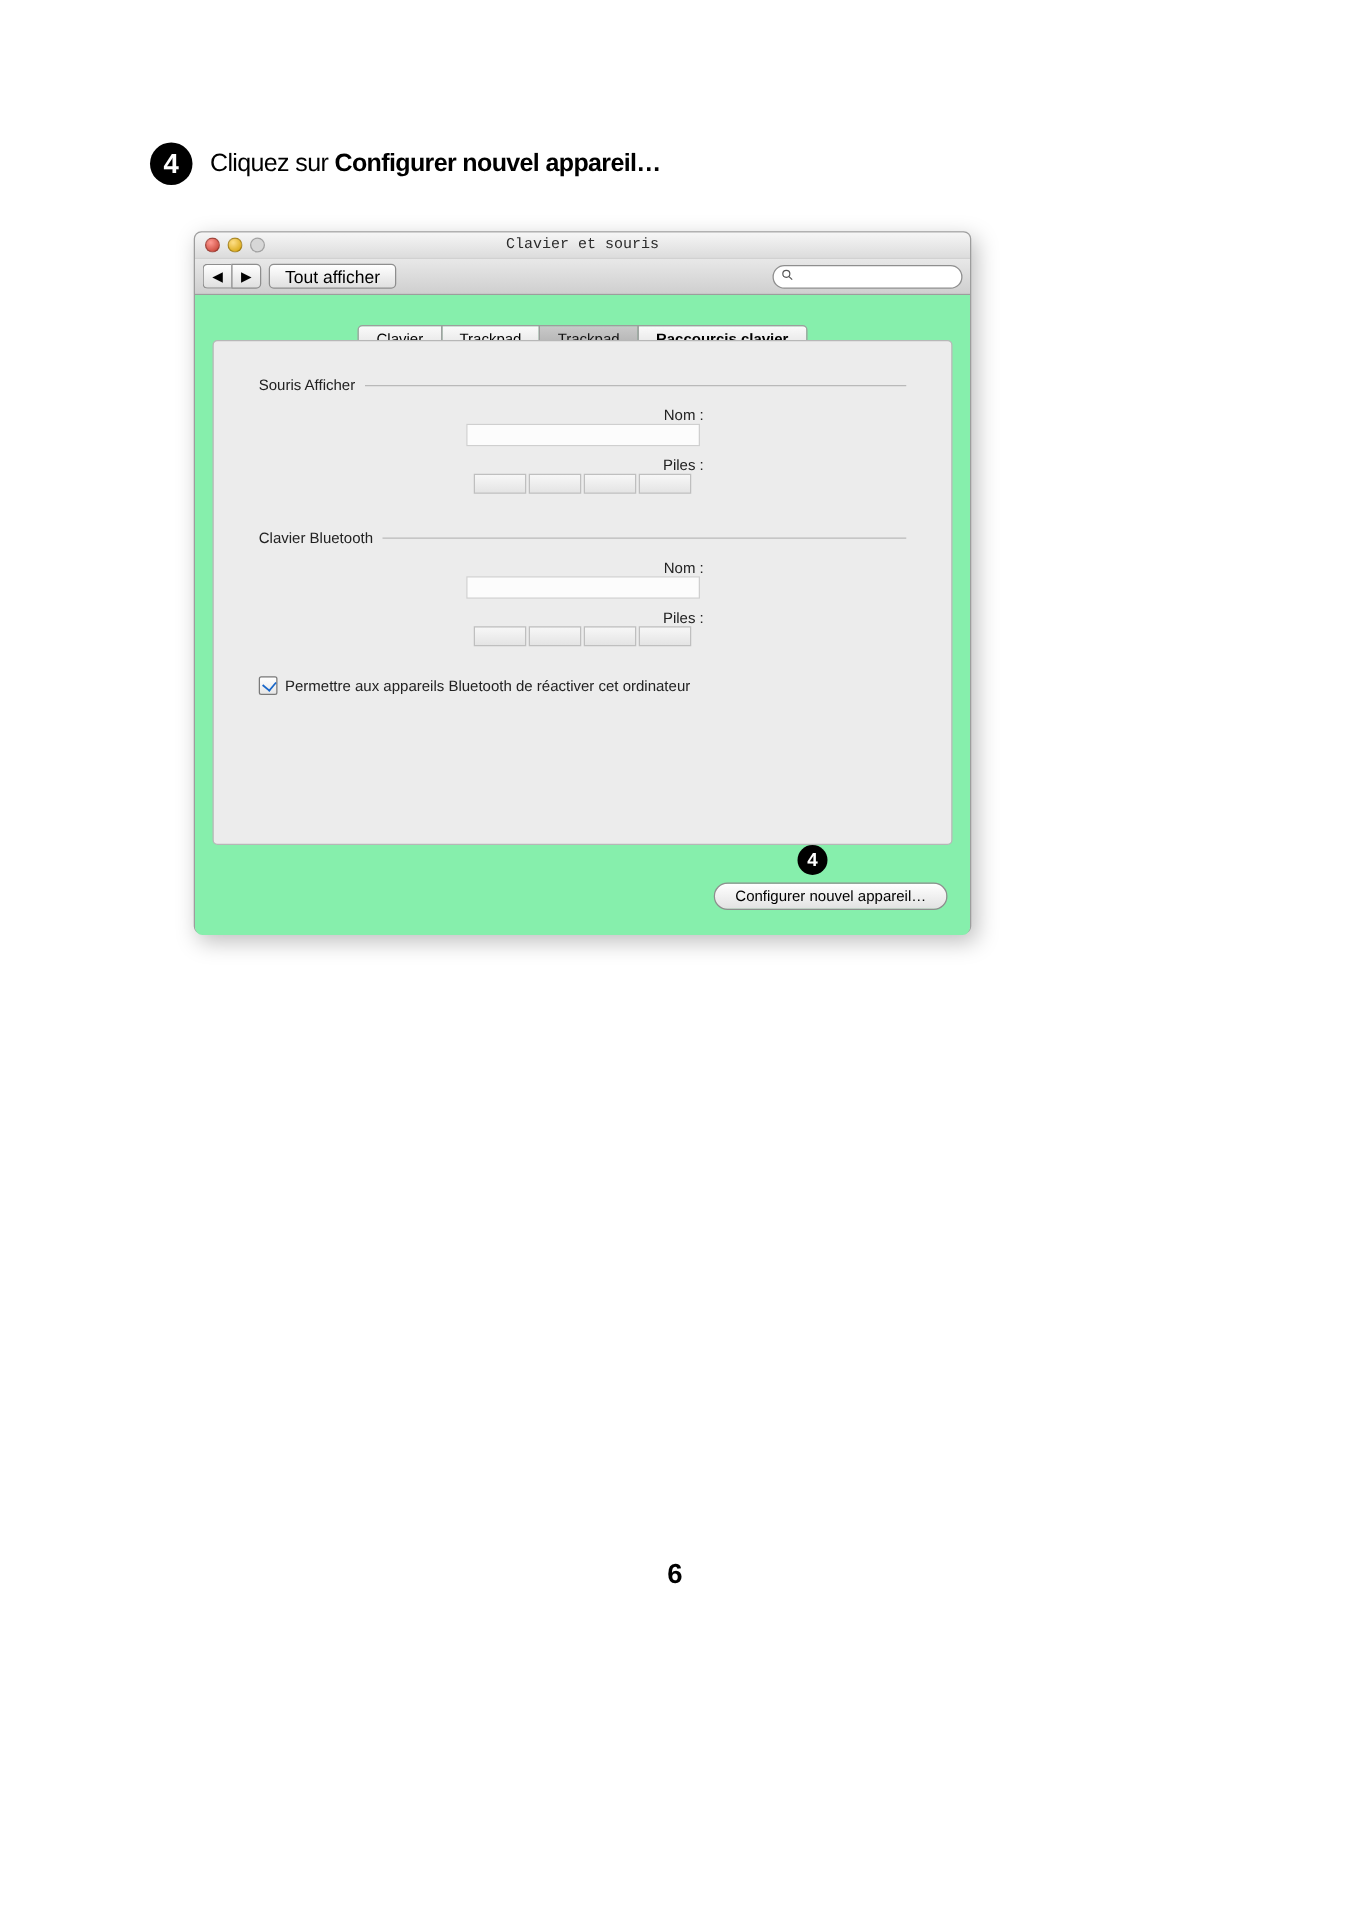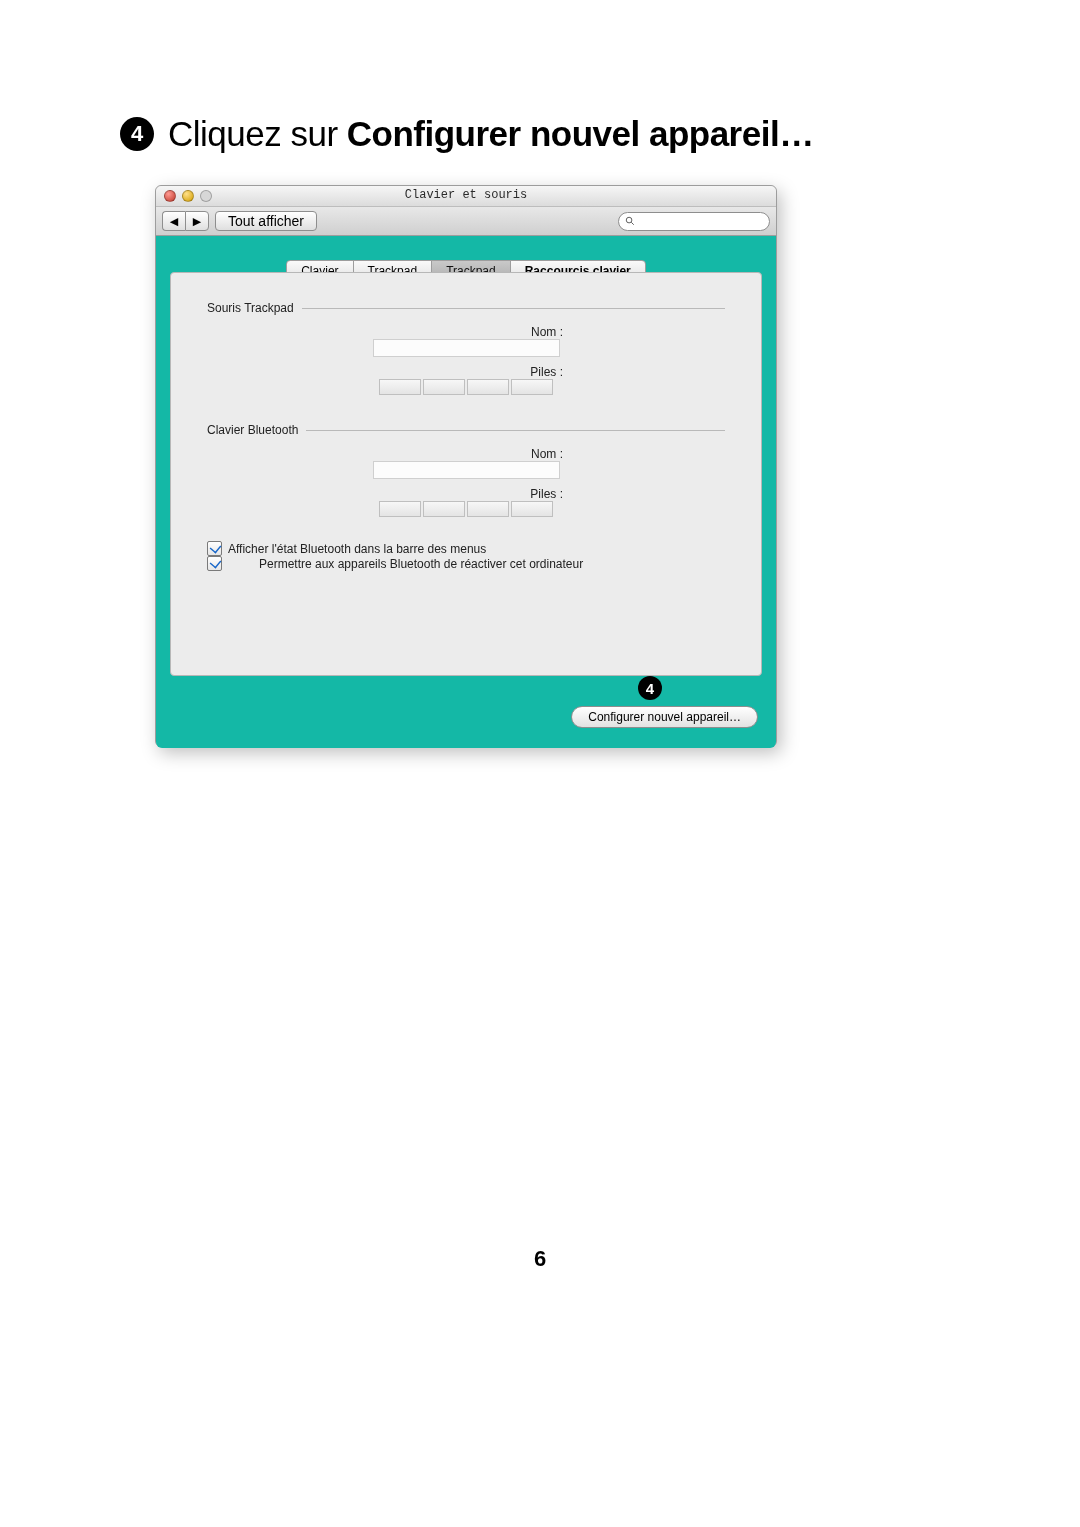--- a/index.html
+++ b/index.html
@@ -27,21 +27,21 @@
     border-radius: 50%;
     background: #000;
     color: #fff;
     font-weight: 700;
     font-size: 22px;
     display: flex;
     align-items: center;
     justify-content: center;
   }
   .instruction-text {
-    font-size: 35px;
+    font-size: 20px;
     letter-spacing: -0.5px;
   }
   .instruction-text b { font-weight: 700; }
 
   
   .window {
     position: absolute;
     left: 155px;
     top: 185px;
     width: 620px;
@@ -118,21 +118,21 @@
     display: flex;
     align-items: center;
     padding: 0 6px;
     gap: 4px;
   }
   .search-field svg { width: 10px; height: 10px; }
 
   .content {
     position: relative;
     height: calc(100% - 48px);
-    background: #14b8a6;
+    background: #86efac;
     border-radius: 0 0 6px 6px;
   }
 
   
   .tabs-row {
     position: absolute;
     top: 24px;
     left: 0; right: 0;
     display: flex;
     justify-content: center;
@@ -314,21 +314,21 @@
     <div class="tabs-row">
       <div class="tab">Clavier</div>
       <div class="tab">Trackpad</div>
       <div class="tab selected">Trackpad</div>
       <div class="tab">Raccourcis clavier</div>
     </div>
 
     <div class="panel">
 
       <div class="group-hdr">
-        <span>Souris Trackpad</span>
+        <span>Souris Afficher</span>
         <div class="rule"></div>
       </div>
       <div class="field-row">
         <div class="lbl">Nom :</div>
         <div class="value-box"></div>
       </div>
       <div class="field-row">
         <div class="lbl">Piles :</div>
         <div class="battery">
           <div class="cell"></div>
@@ -351,24 +351,20 @@
         <div class="battery">
           <div class="cell"></div>
             <div class="cell"></div>
             <div class="cell"></div>
             <div class="cell"></div>
         </div>
       </div>
 
       <div class="checkbox-row">
         <div class="cb"></div>
-        <span>Afficher l'état Bluetooth dans la barre des menus</span>
-      </div>
-      <div class="checkbox-row">
-        <div class="cb"></div>
         <span>Permettre aux appareils Bluetooth de réactiver cet ordinateur</span>
       </div>
     </div>
 
     <div class="callout-bullet">4</div>
 
     <div class="config-btn">Configurer nouvel appareil…</div>
   </div>
 </div>
 

